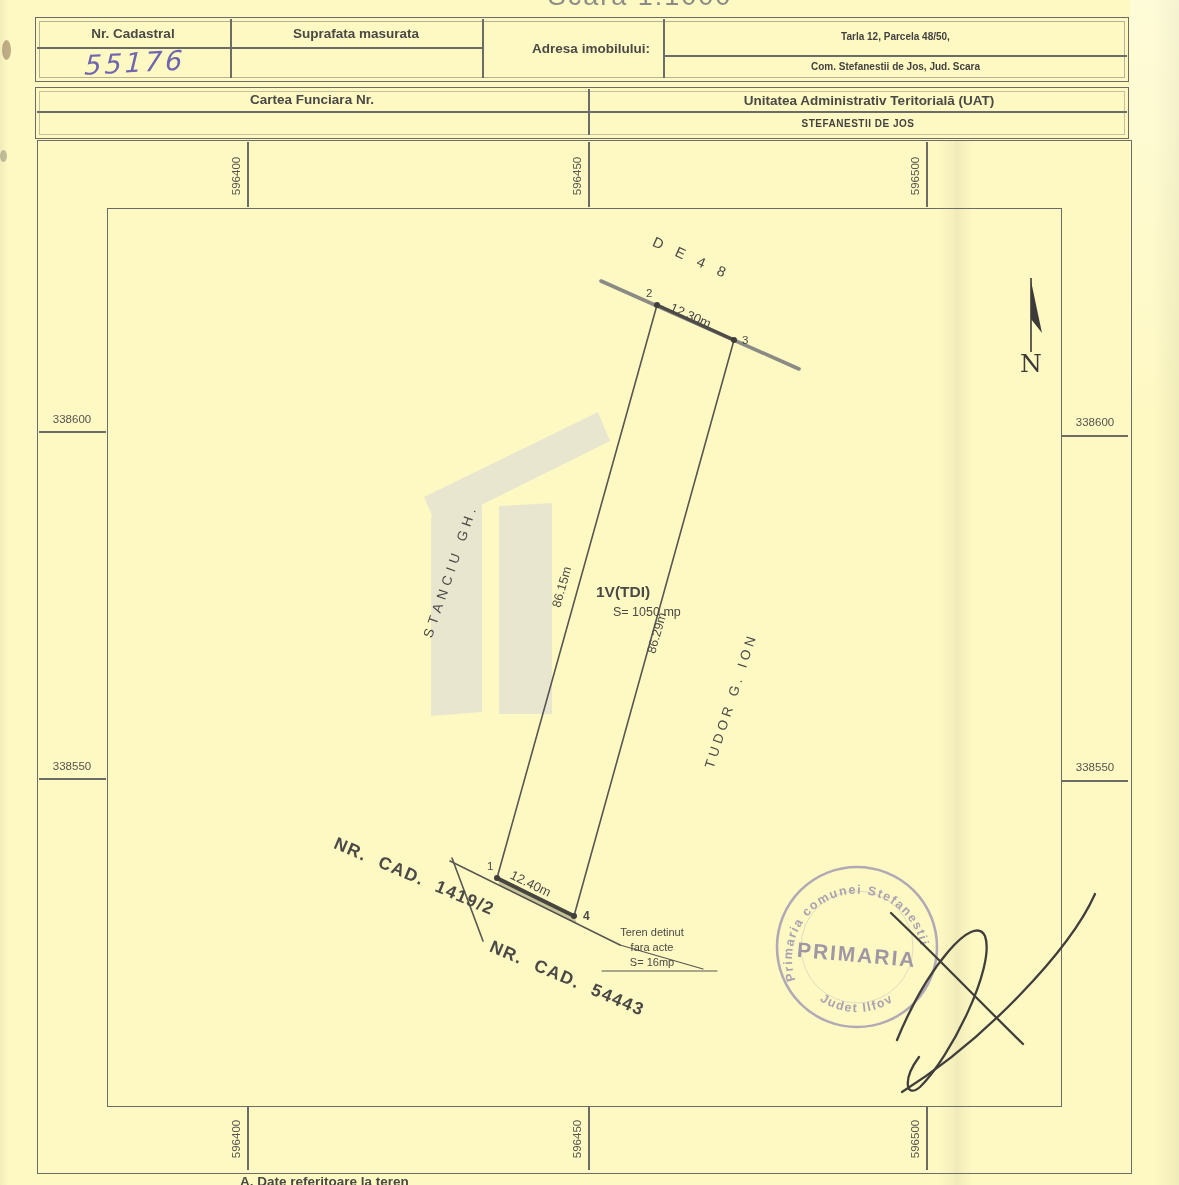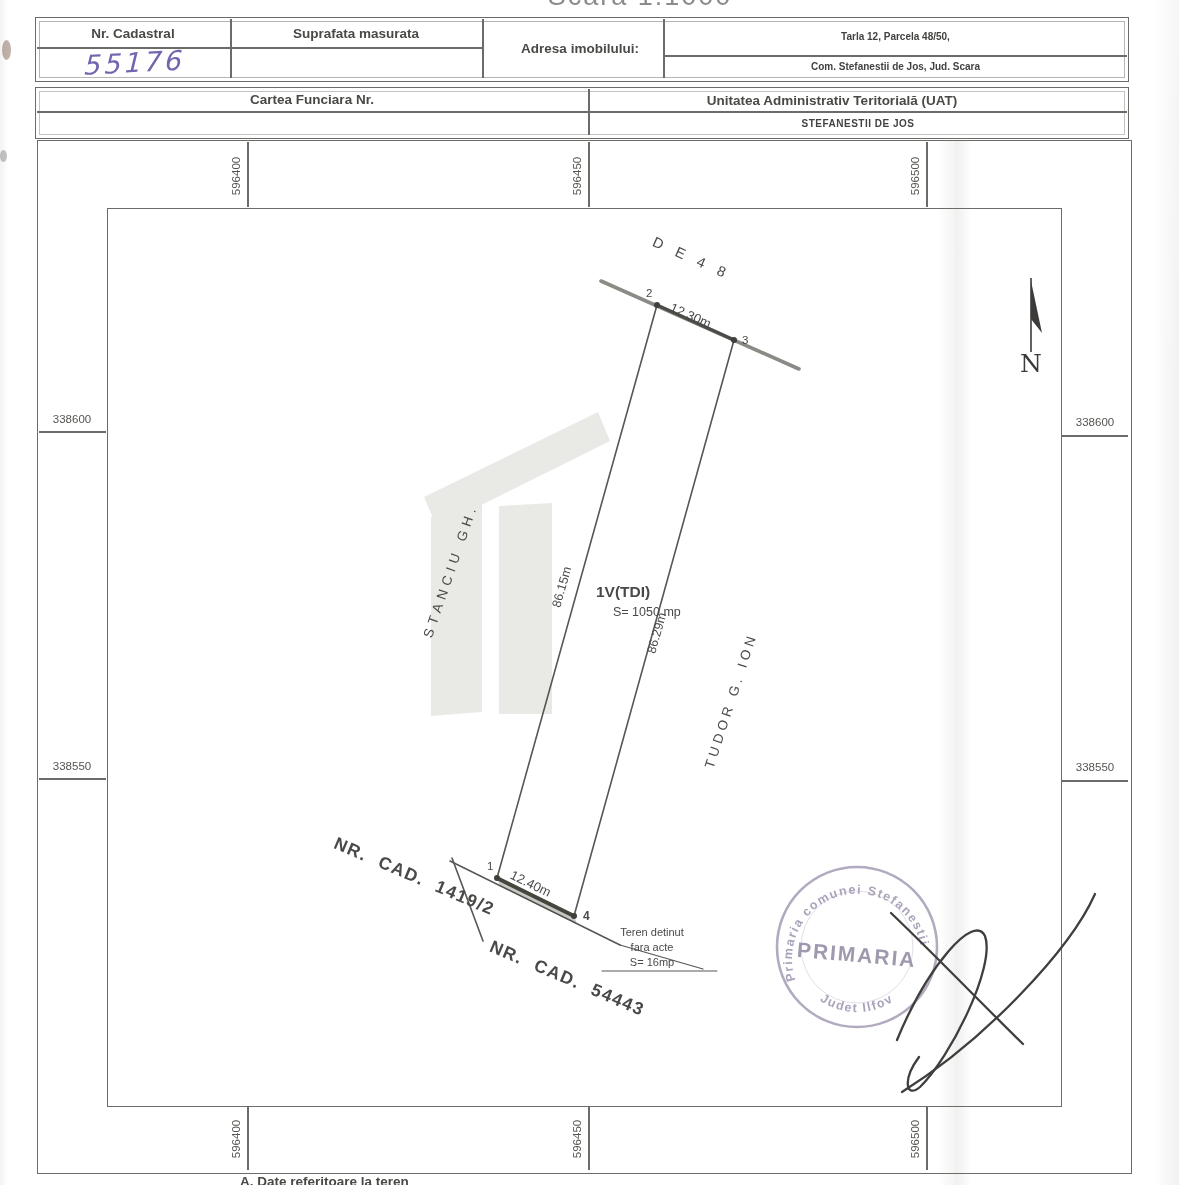--- a/index.html
+++ b/index.html
@@ -1,17 +1,17 @@
 <!DOCTYPE html>
 <html><head>
 <meta charset="utf-8">
 <style>
   html,body{margin:0;padding:0;background:#cfcecb;}
   #page{position:relative;width:1179px;height:1185px;overflow:hidden;
-        background:#ffffff;font-family:"Liberation Sans",sans-serif;color:#474643;}
+        background:#fef9c3;font-family:"Liberation Sans",sans-serif;color:#474643;}
   .abs{position:absolute;}
   
   .shade{position:absolute;pointer-events:none;}
   
   .box{position:absolute;border:1.6px solid #6c6b67;}
   .inset{position:absolute;border:1.2px solid #7a7974;}
   .vline{position:absolute;width:1.5px;background:#6c6b67;}
   .hline{position:absolute;height:1.5px;background:#6c6b67;}
   .cell{position:absolute;display:flex;align-items:center;justify-content:center;text-align:center;}
   .hdr{font-weight:bold;font-size:13.5px;color:#4a4946;}
@@ -43,32 +43,32 @@
   <div class="inset" style="left:39px;top:21px;width:1084px;height:55px;opacity:.55;"></div>
   <div class="vline" style="left:230px;top:19px;height:59px;"></div>
   <div class="vline" style="left:482px;top:19px;height:59px;"></div>
   <div class="vline" style="left:663px;top:19px;height:59px;"></div>
   <div class="hline" style="left:37px;top:47px;width:445px;"></div>
   <div class="hline" style="left:663px;top:55px;width:464px;"></div>
 
   <div class="cell hdr" style="left:38px;top:20px;width:190px;height:26px;">Nr. Cadastral</div>
   <div class="cell handwrite" style="left:60px;top:46px;width:150px;height:32px;font-size:27px;color:#6f66b0;">55176</div>
   <div class="cell hdr" style="left:232px;top:20px;width:248px;height:26px;">Suprafata masurata</div>
-  <div class="cell hdr" style="left:460px;top:19px;width:214px;height:59px;padding-left:13px;">Adresa imobilului:</div>
+  <div class="cell hdr" style="left:484px;top:19px;width:214px;height:59px;">Adresa imobilului:</div>
   <div class="cell val" style="left:665px;top:20px;width:461px;height:33px;">Tarla 12, Parcela 48/50,</div>
   <div class="cell val" style="left:665px;top:55px;width:461px;height:23px;">Com. Stefanestii de Jos, Jud. Scara</div>
 
   <div class="box" style="left:35px;top:87px;width:1092px;height:50px;"></div>
   <div class="inset" style="left:39px;top:91px;width:1084px;height:42px;opacity:.45;"></div>
   <div class="vline" style="left:588px;top:89px;height:46px;"></div>
   <div class="hline" style="left:37px;top:111px;width:1090px;"></div>
 
   <div class="cell hdr" style="left:38px;top:89px;width:548px;height:21px;">Cartea Funciara Nr.</div>
   <div class="cell val" style="left:38px;top:112px;width:548px;height:22px;"></div>
-  <div class="cell hdr" style="left:564px;top:89px;width:536px;height:22px;">Unitatea Administrativ Teritorială (UAT)</div>
+  <div class="cell hdr" style="left:590px;top:89px;width:536px;height:22px;padding-left:11px;">Unitatea Administrativ Teritorială (UAT)</div>
   <div class="cell val" style="left:590px;top:112px;width:536px;height:22px;letter-spacing:.5px;">STEFANESTII DE JOS</div>
 
   <div class="abs" style="left:37px;top:140px;width:1093px;height:1032px;border:1.7px solid #6c6b67;"></div>
   <div class="abs" style="left:107px;top:208px;width:953px;height:897px;border:1.7px solid #6c6b67;"></div>
 
   <div class="vline" style="left:247px;top:142px;height:65px;"></div>
   <div class="vline" style="left:588px;top:142px;height:65px;"></div>
   <div class="vline" style="left:926px;top:142px;height:65px;"></div>
   <div class="vline" style="left:247px;top:1106px;height:64px;"></div>
   <div class="vline" style="left:588px;top:1106px;height:64px;"></div>

